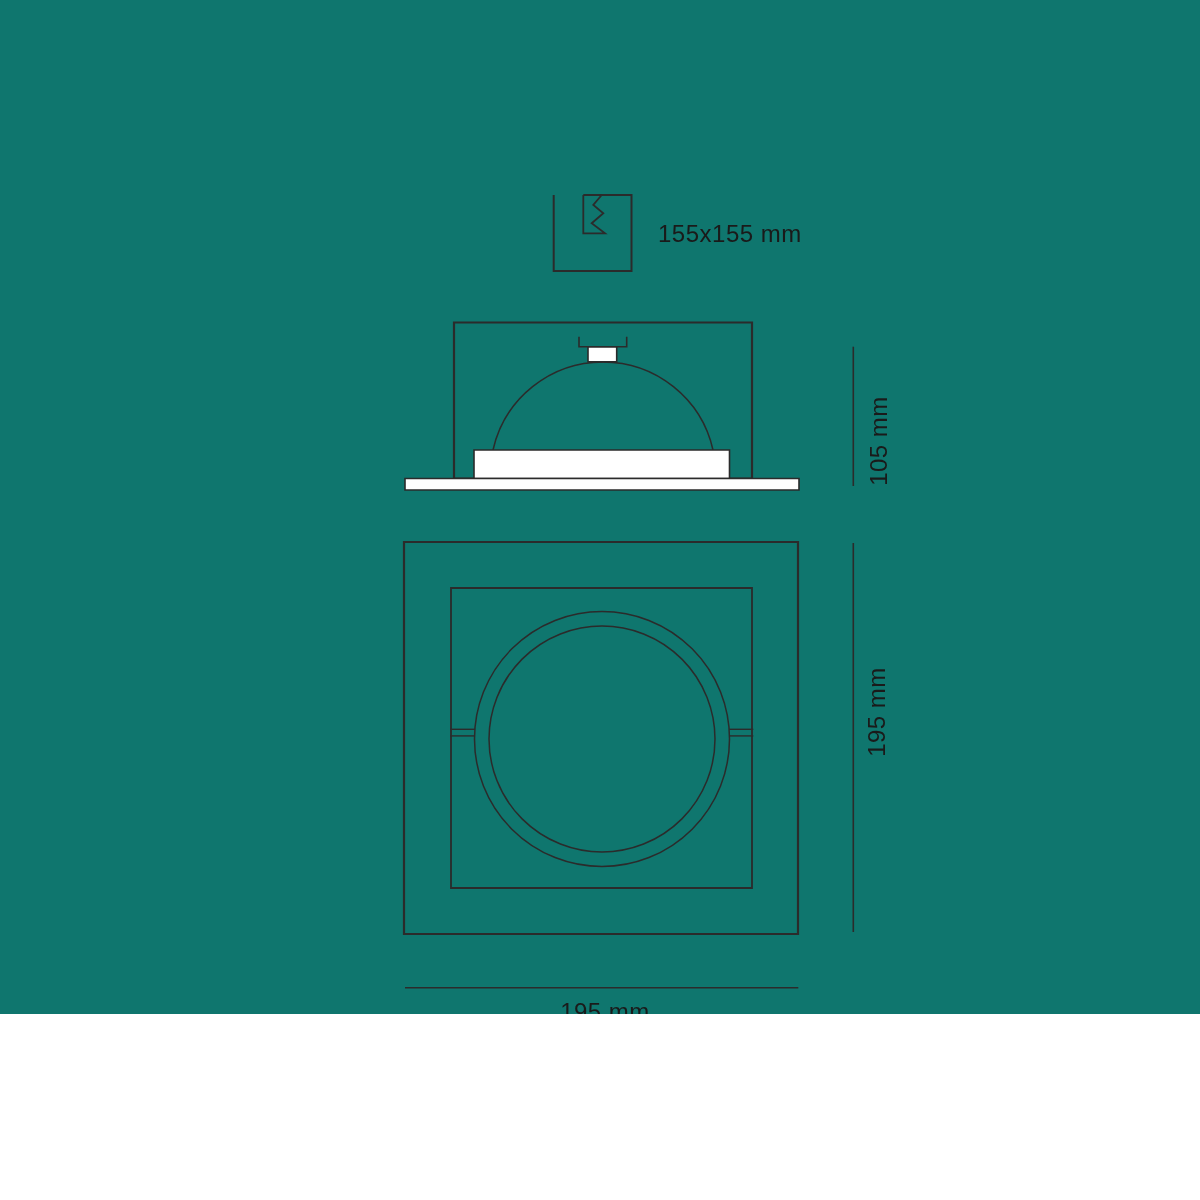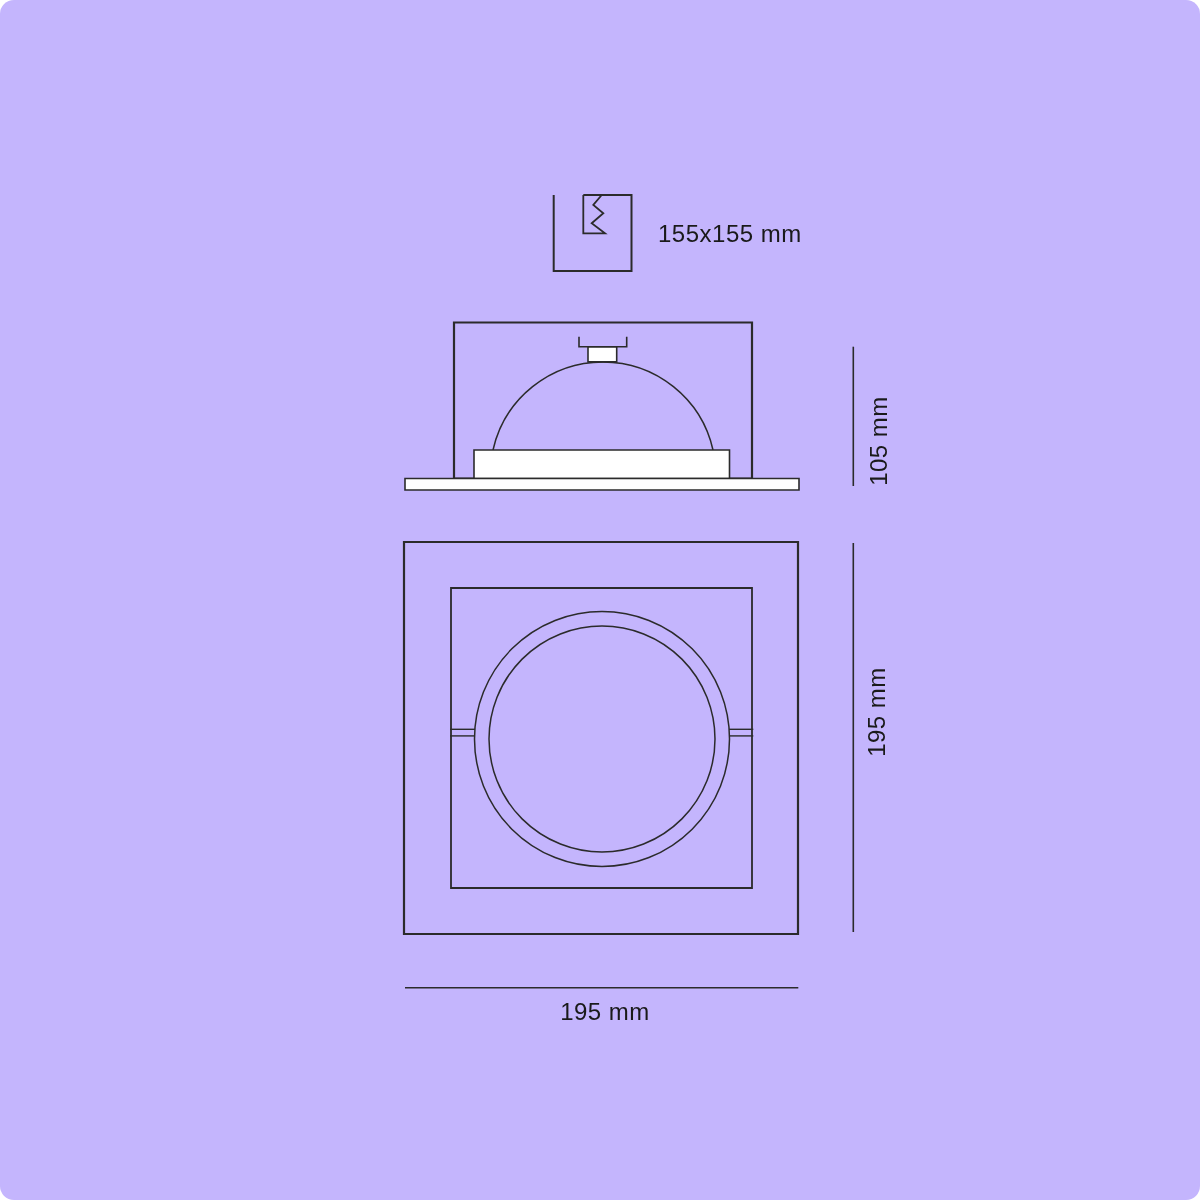--- a/index.html
+++ b/index.html
@@ -3,25 +3,24 @@
 <meta charset="utf-8">
 <style>
   html, body {
     margin: 0;
     padding: 0;
     background: #ffffff;
   }
   .canvas {
     position: relative;
     width: 1200px;
-    height: 1200px;
-    background: #c4b5fd;
+    height: 1014px;
+    background: #0f766e;
     font-family: "Liberation Sans", "DejaVu Sans", sans-serif;
     overflow: hidden;
-    border-radius: 14px;
   }
   .drawing-svg {
     position: absolute;
     left: 0;
     top: 0;
   }
   .dim-label {
     position: absolute;
     color: #1a1a1a;
     font-size: 24px;

